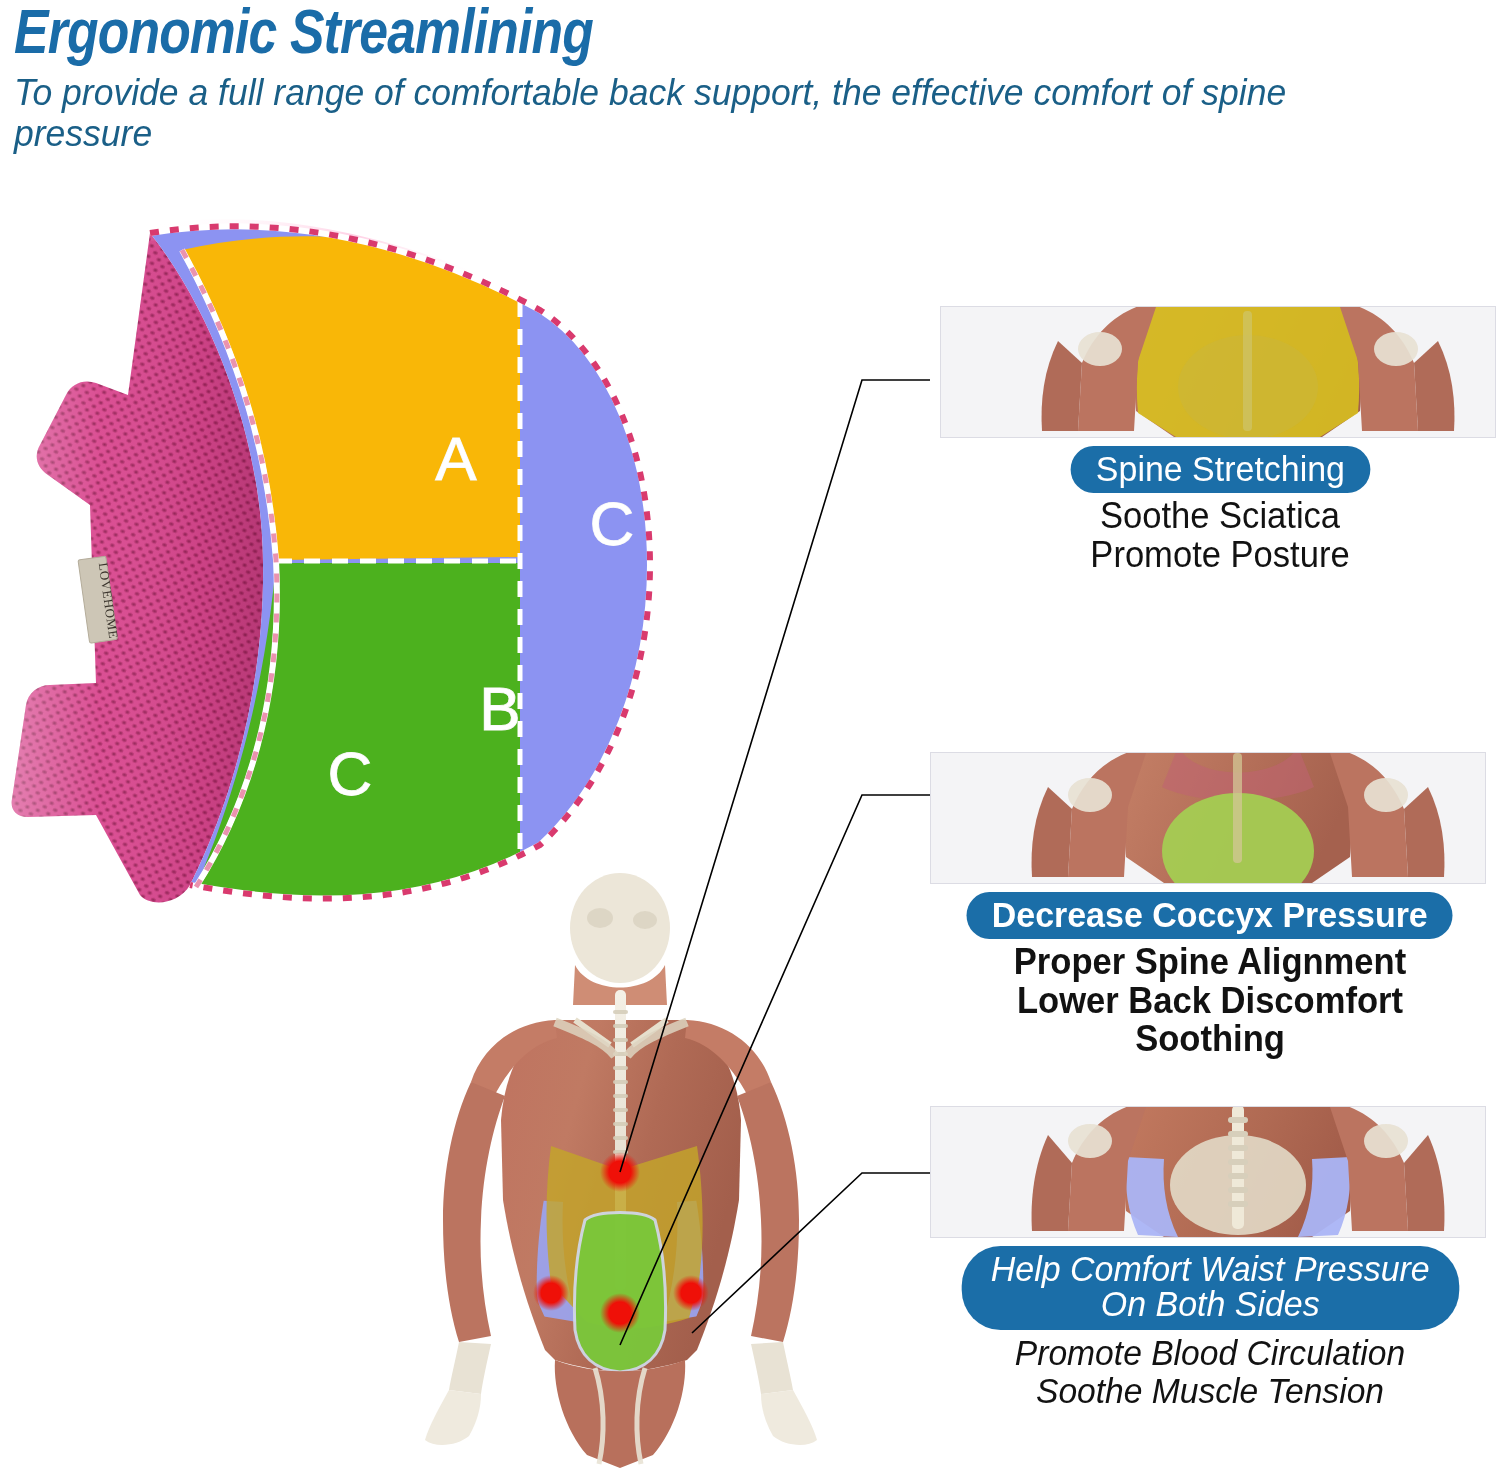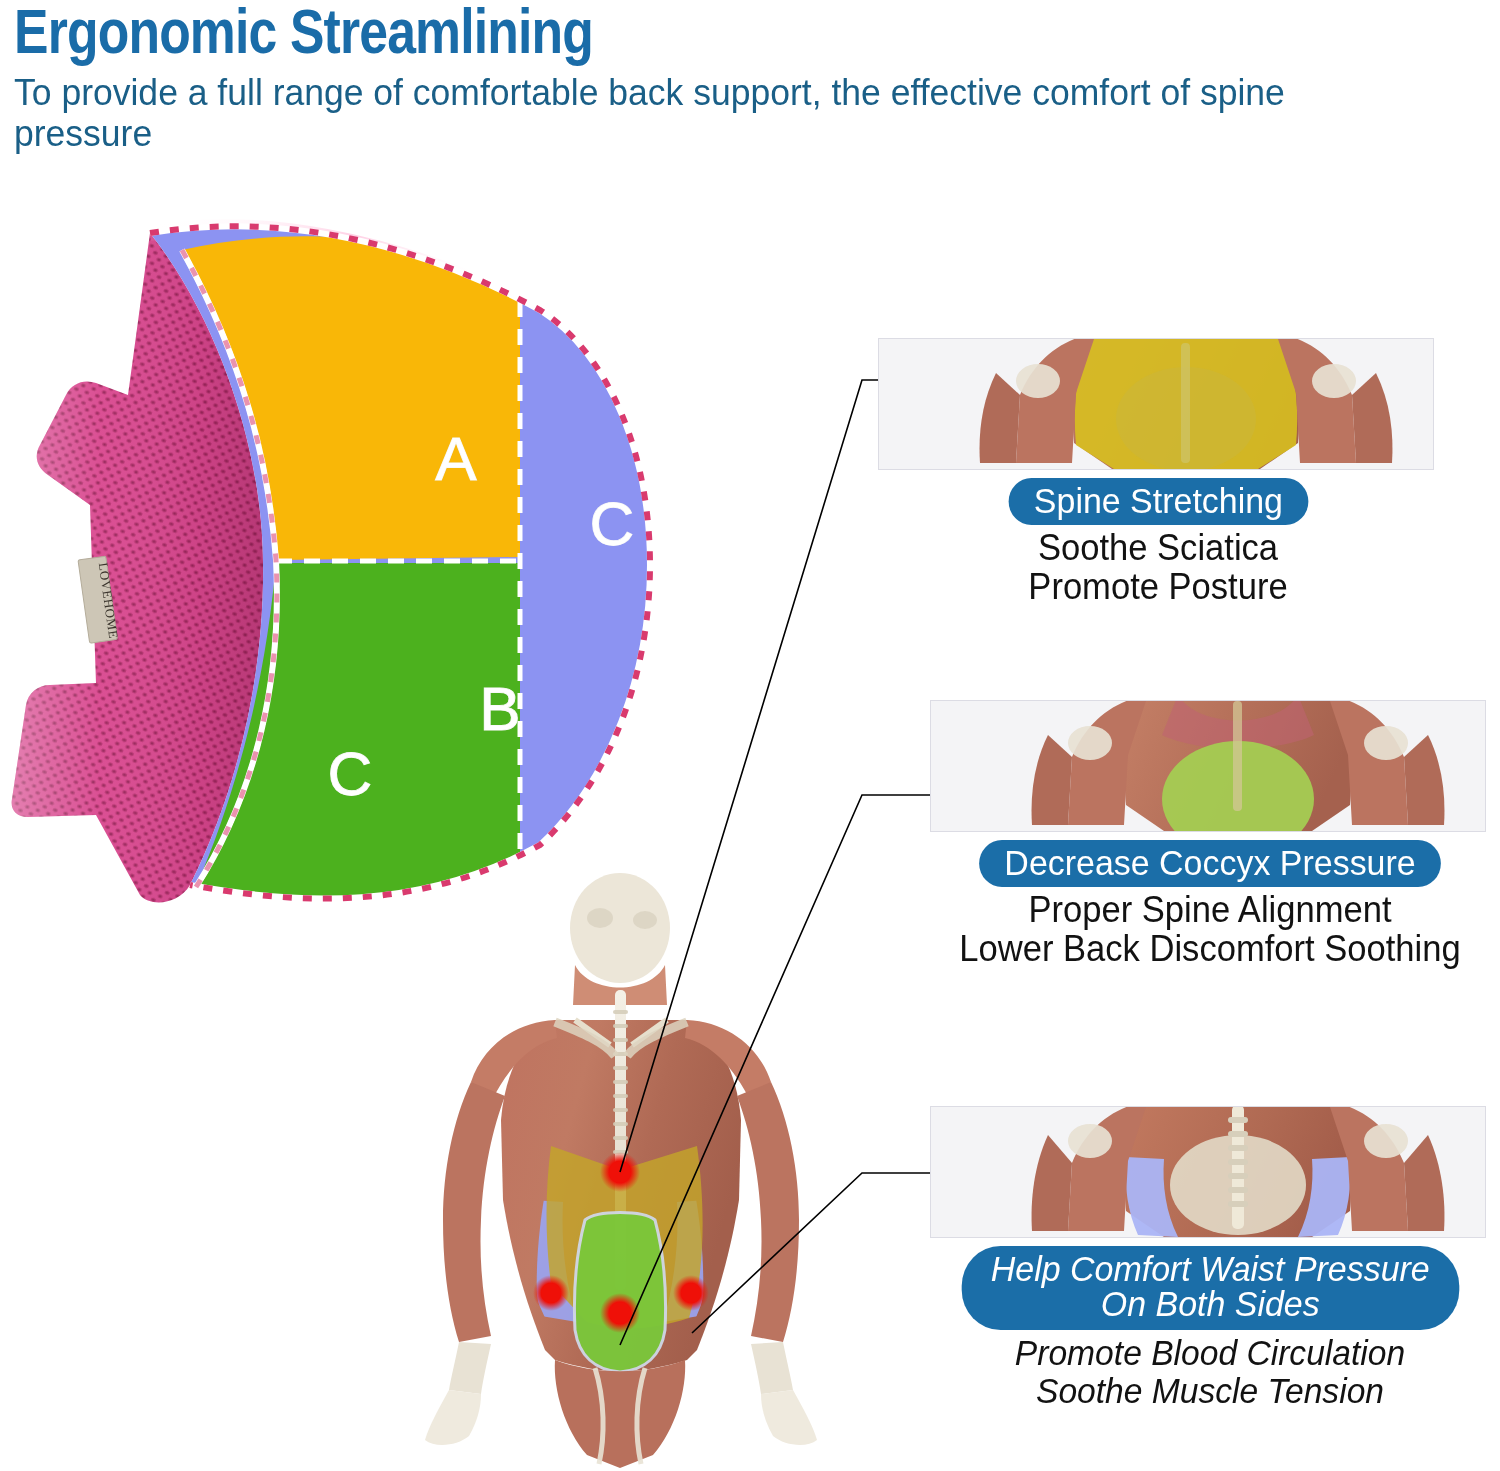--- a/index.html
+++ b/index.html
@@ -3,21 +3,21 @@
 <meta charset="utf-8">
 <style>
   html,body{margin:0;padding:0;}
   body{
     width:1500px;height:1471px;background:#ffffff;
     font-family:"Liberation Sans", sans-serif;
     position:relative;overflow:hidden;
   }
 
   
-  #header{position:absolute;left:14px;top:2px;width:1420px;}
+  #header{position:absolute;left:14px;top:2px;width:1420px;font-style:italic;}
   #title{
     font-size:63px;line-height:0.95;font-weight:bold;
     color:#1a6ca8;letter-spacing:-1px;
     transform:scaleX(0.82);transform-origin:left center;
     white-space:nowrap;
   }
   #subtitle{
     margin-top:10px;font-size:37px;line-height:1.12;
     color:#1a5f87;font-weight:normal;
     transform:scaleX(0.96);transform-origin:left top;
@@ -39,22 +39,22 @@
   }
 
   
   #figure-wrap{position:absolute;left:405px;top:870px;width:430px;height:601px;}
 
   
   #connectors{position:absolute;left:0;top:0;width:1500px;height:1471px;pointer-events:none;}
 
   
   .callout{position:absolute;width:560px;}
-  #callout-0{left:878px;top:306px;margin-top:32px;}
-  #callout-1{left:930px;top:700px;}
+  #callout-0{left:940px;top:306px;}
+  #callout-1{left:930px;top:752px;font-weight:bold;}
   #callout-2{left:930px;top:1106px;font-style:italic;}
 
   .callout-image{
     width:556px;height:132px;background:#f4f4f6;
     border:1px solid #dcdce4;box-sizing:border-box;
     position:relative;overflow:hidden;
   }
   .callout-badge{
     margin:8px auto 0 auto;display:block;width:fit-content;
     background:#1b6ea8;color:#ffffff;border-radius:40px;

